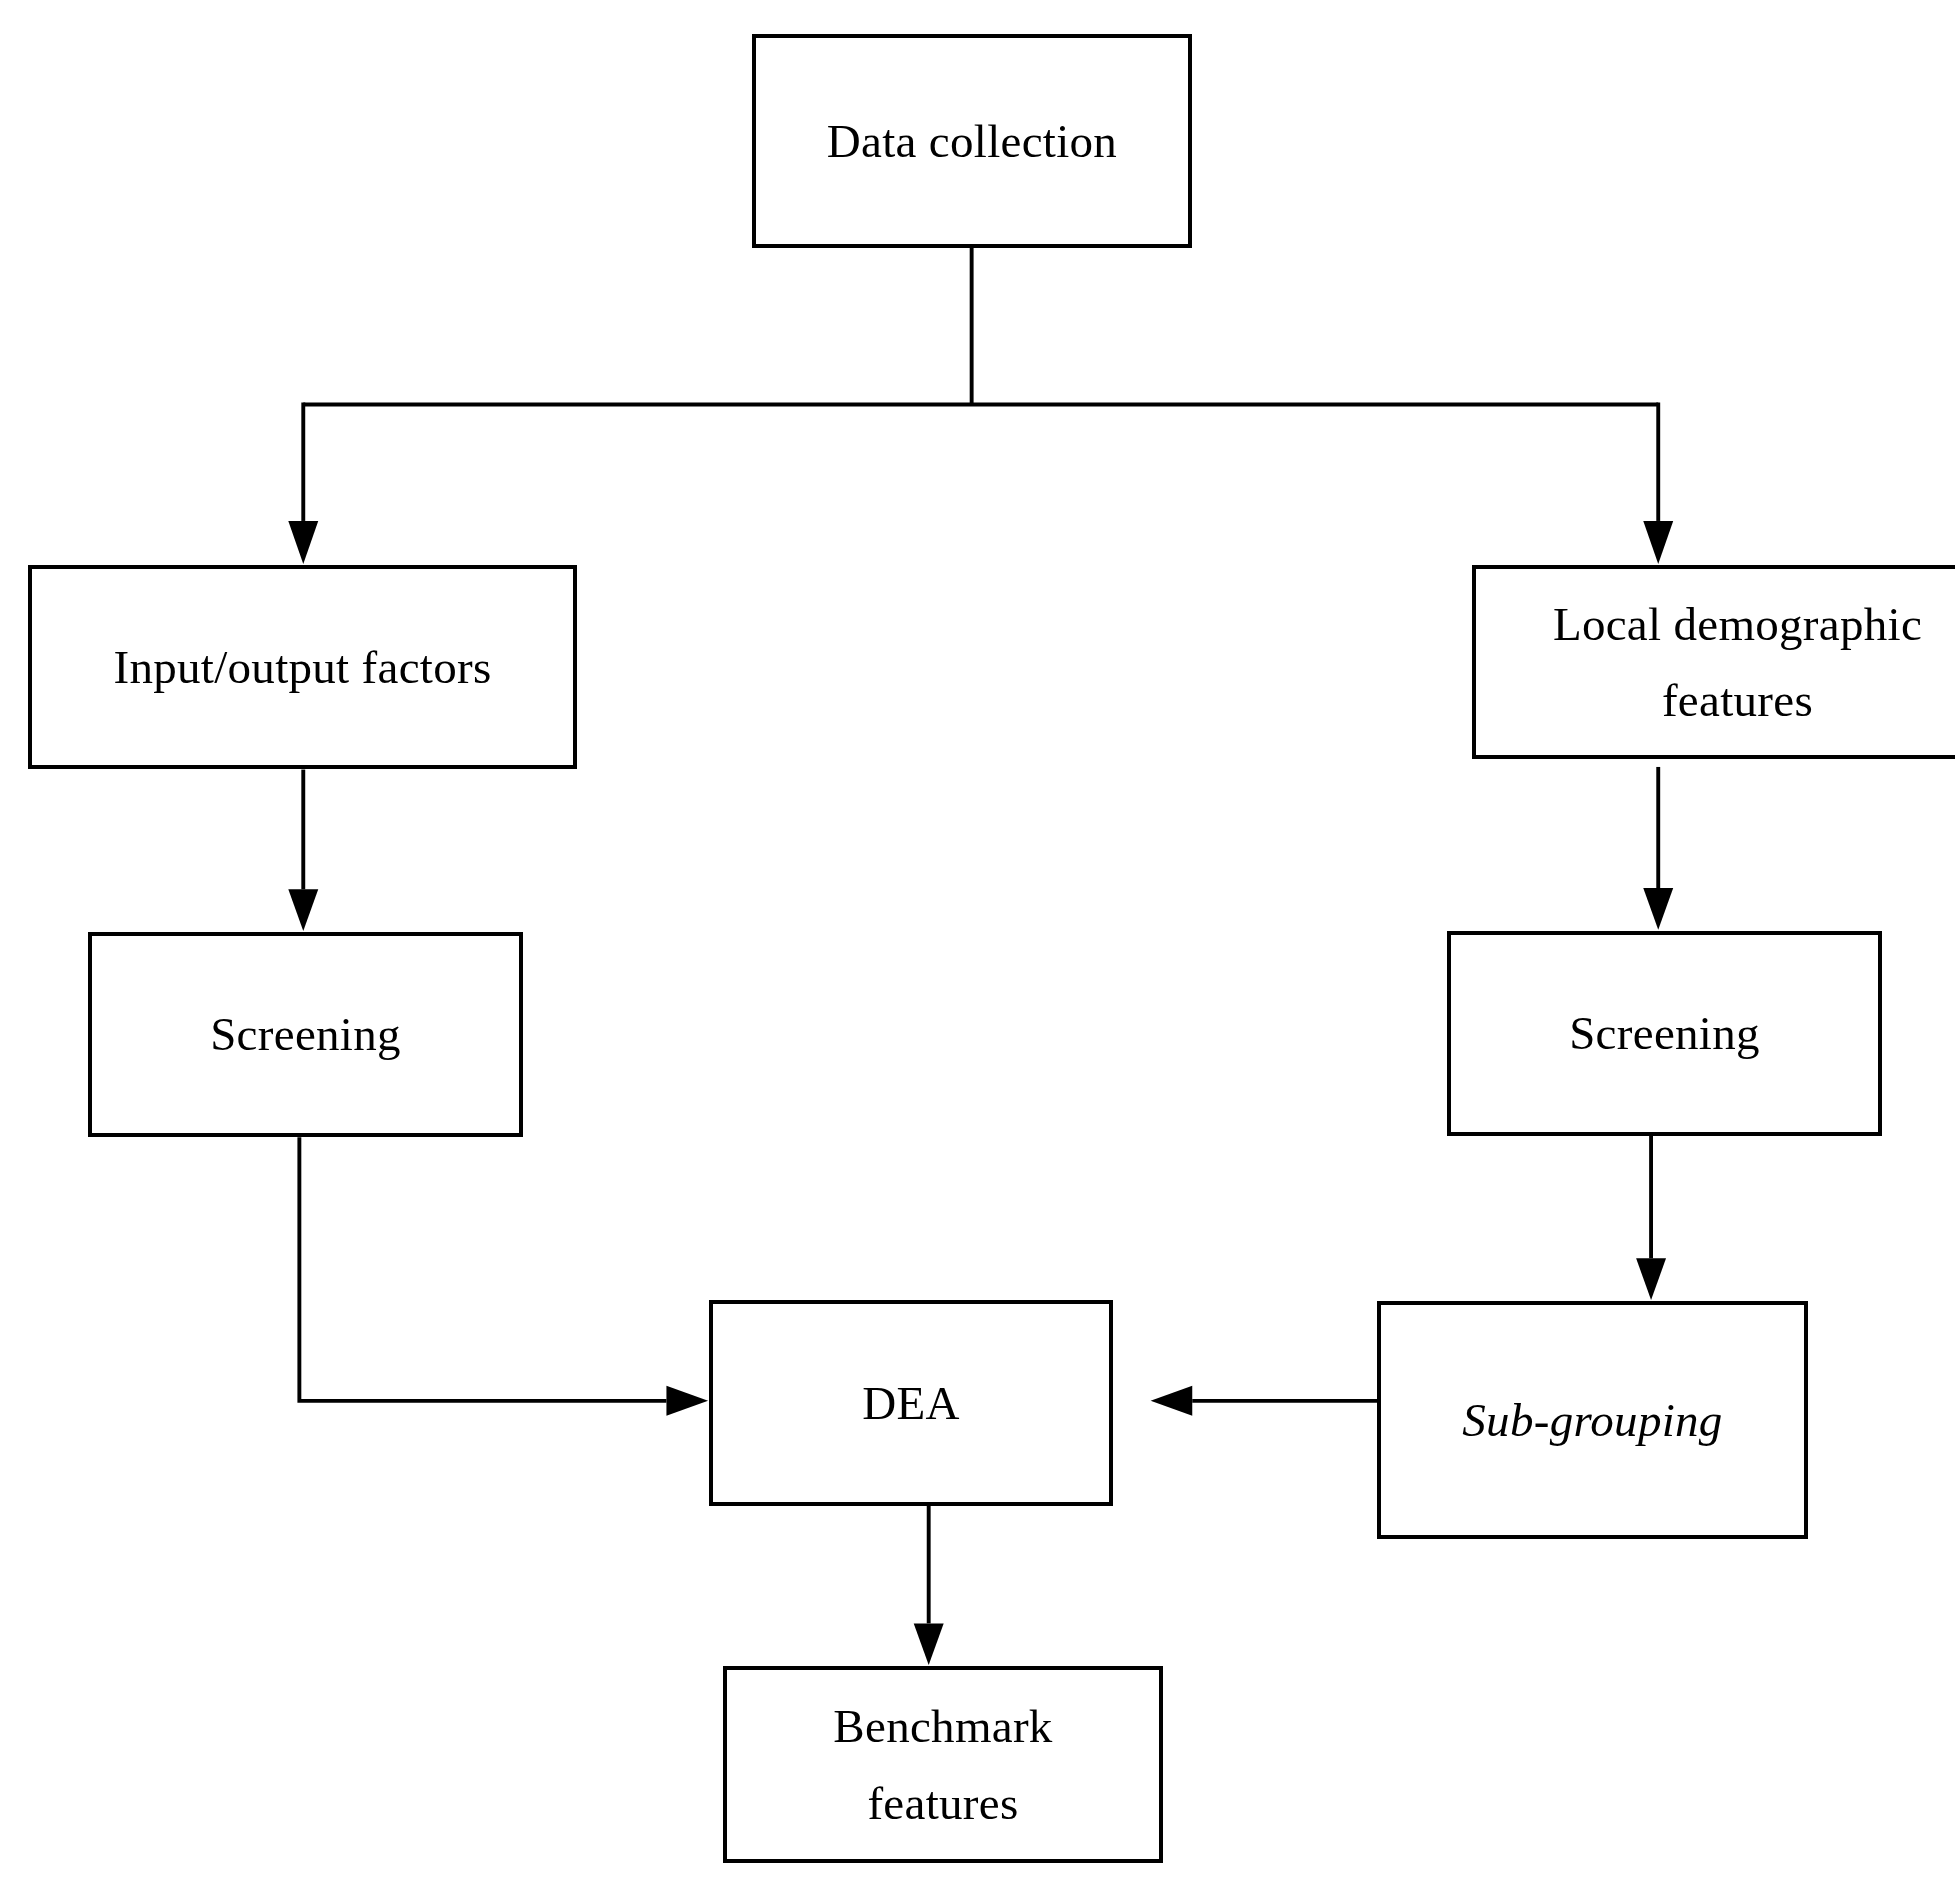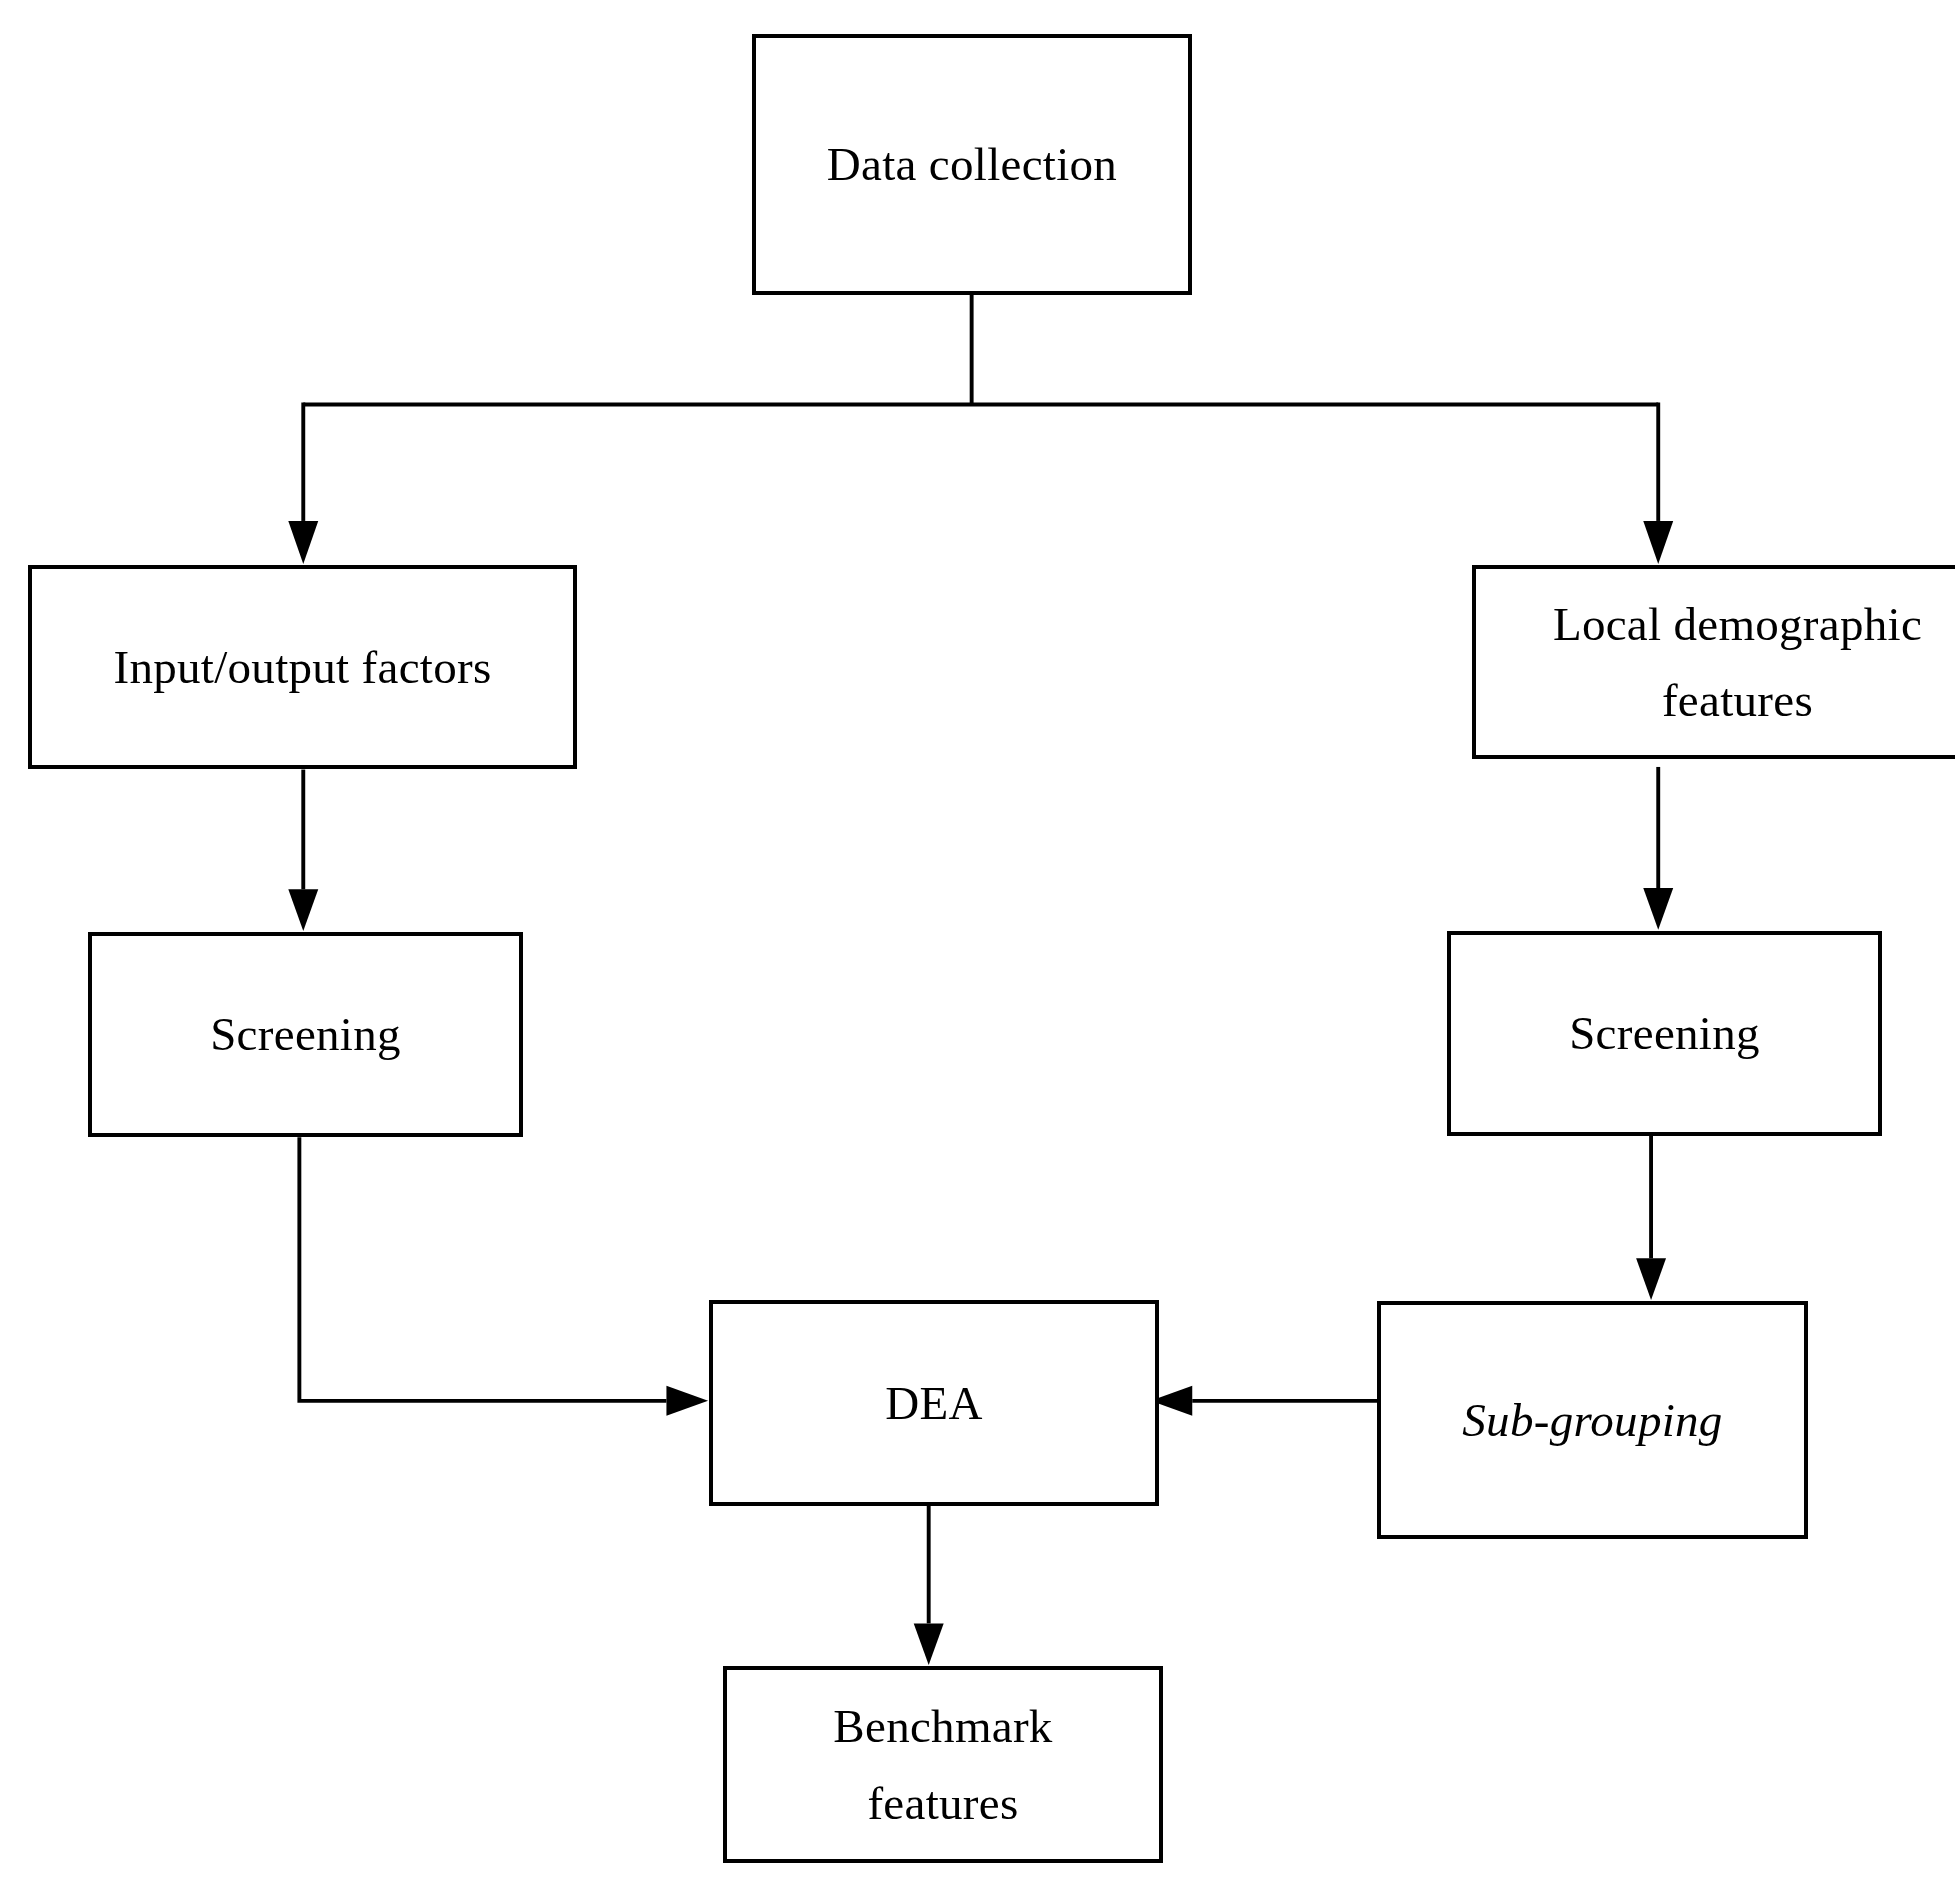--- a/index.html
+++ b/index.html
@@ -33,26 +33,26 @@
     text-align: center;
   }
   .node .label {
     font-size: 47px;
     line-height: 1.62;
     color: #000000;
     white-space: pre-line;
     letter-spacing: 0.3px;
   }
   
-  #n-data-collection     { left: 752px; top: 34px;   width: 440px; height: 261px; }
+  #n-data-collection     { left: 752px; top: 34px;   width: 440px; height: 214px; }
   #n-input-output        { left: 28px;   top: 565px;  width: 549px; height: 204px; }
   #n-local-demographic   { left: 1472px; top: 565px;  width: 531px; height: 194px; }
   #n-screening-left      { left: 88px;  top: 932px; width: 435px; height: 205px; }
   #n-screening-right     { left: 1447px; top: 931px; width: 435px; height: 205px; }
-  #n-dea                 { left: 709px; top: 1300px; width: 450px; height: 206px; }
+  #n-dea                 { left: 709px; top: 1300px; width: 404px; height: 206px; }
   #n-sub-grouping        { left: 1377px; top: 1301px; width: 431px; height: 238px; font-style: italic; }
   #n-benchmark-learning  { left: 723px; top: 1666px; width: 440px; height: 197px; }
 </style>
 </head>
 <body>
 
 <div id="canvas">
 
   <svg id="wires" viewBox="0 0 3004 2917">
     <g stroke="#000000" stroke-width="6" fill="none">

